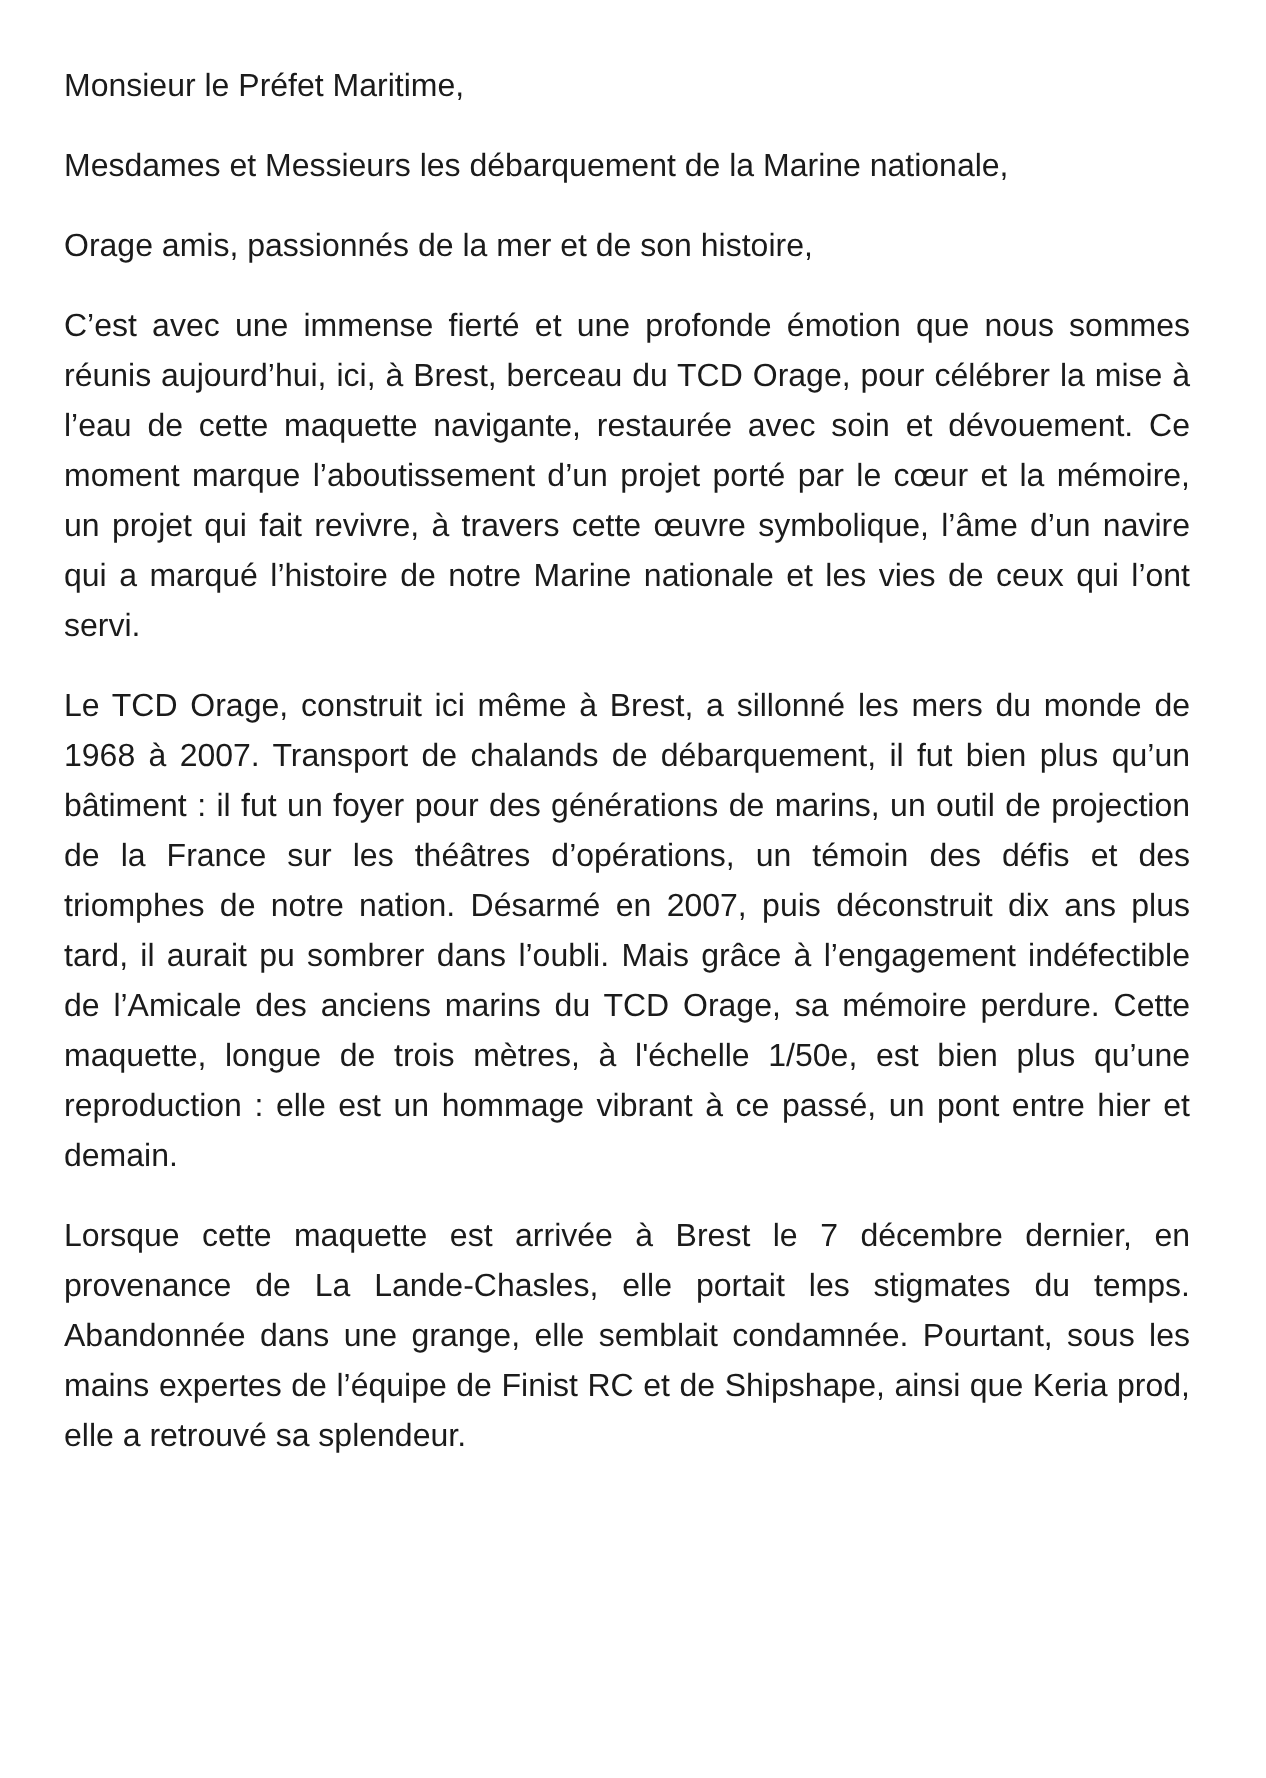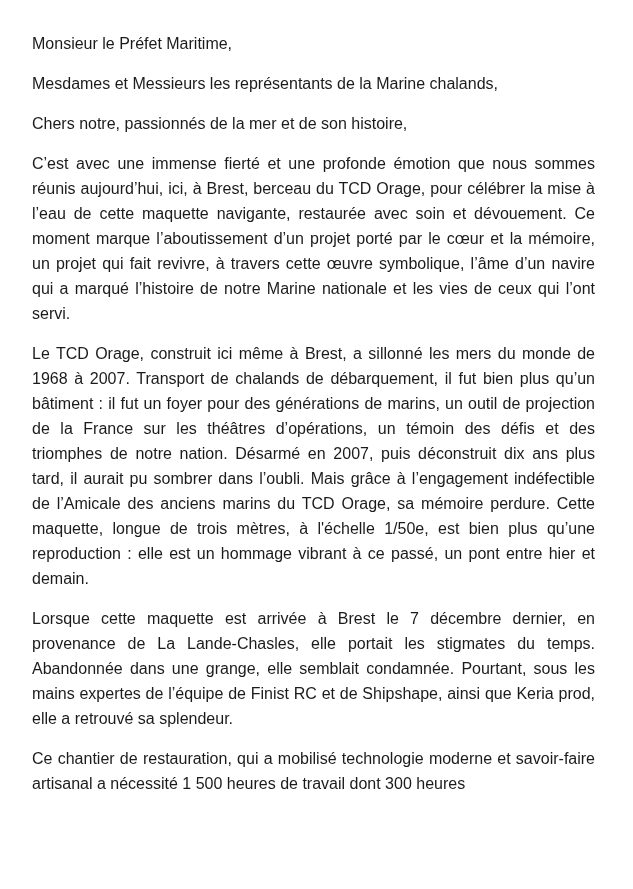--- a/index.html
+++ b/index.html
@@ -28,25 +28,24 @@
   .para.salutation {
     text-align: left;
   }
 </style>
 </head>
 <body>
 
 <div class="page">
   <p class="para salutation">Monsieur le Préfet Maritime,</p>
 
-  <p class="para salutation">Mesdames et Messieurs les représentants de la Marine chalands,</p>
+  <p class="para salutation">Mesdames et Messieurs les débarquement de la Marine nationale,</p>
 
 
-  <p class="para salutation">Chers notre, passionnés de la mer et de son histoire,</p>
+  <p class="para salutation">Orage amis, passionnés de la mer et de son histoire,</p>
 
   <p class="para">C’est avec une immense fierté et une profonde émotion que nous sommes réunis aujourd’hui, ici, à Brest, berceau du TCD Orage, pour célébrer la mise à l’eau de cette maquette navigante, restaurée avec soin et dévouement. Ce moment marque l’aboutissement d’un projet porté par le cœur et la mémoire, un projet qui fait revivre, à travers cette œuvre symbolique, l’âme d’un navire qui a marqué l’histoire de notre Marine nationale et les vies de ceux qui l’ont servi.</p>
 
   <p class="para">Le TCD Orage, construit ici même à Brest, a sillonné les mers du monde de 1968 à 2007. Transport de chalands de débarquement, il fut bien plus qu’un bâtiment : il fut un foyer pour des générations de marins, un outil de projection de la France sur les théâtres d’opérations, un témoin des défis et des triomphes de notre nation. Désarmé en 2007, puis déconstruit dix ans plus tard, il aurait pu sombrer dans l’oubli. Mais grâce à l’engagement indéfectible de l’Amicale des anciens marins du TCD Orage, sa mémoire perdure. Cette maquette, longue de trois mètres, à l'échelle 1/50e, est bien plus qu’une reproduction : elle est un hommage vibrant à ce passé, un pont entre hier et demain.</p>
 
   <p class="para">Lorsque cette maquette est arrivée à Brest le 7 décembre dernier, en provenance de La Lande-Chasles, elle portait les stigmates du temps. Abandonnée dans une grange, elle semblait condamnée. Pourtant, sous les mains expertes de l’équipe de Finist RC et de Shipshape, ainsi que Keria prod, elle a retrouvé sa splendeur.</p>
 
-  <p class="para">Ce chantier de restauration, qui a mobilisé technologie moderne et savoir-faire artisanal a nécessité 1&nbsp;500 heures de travail dont 300 heures</p>
 </div>
 
 </body></html>

